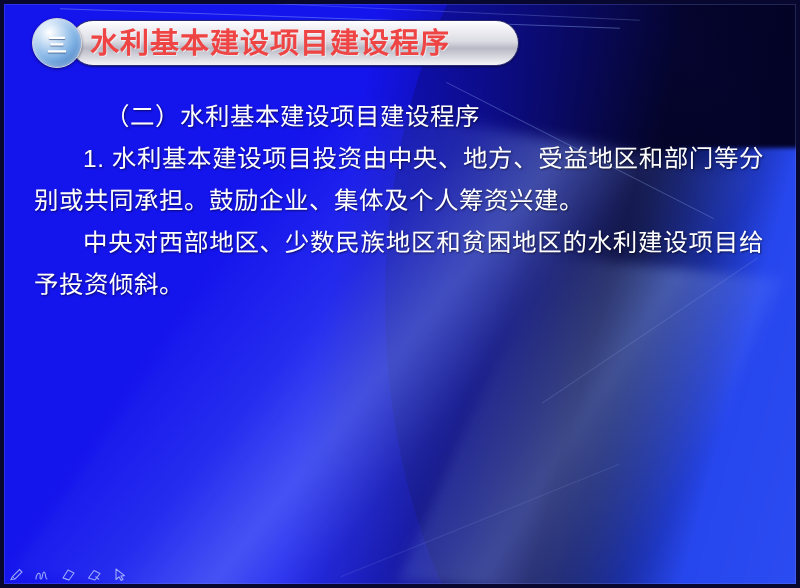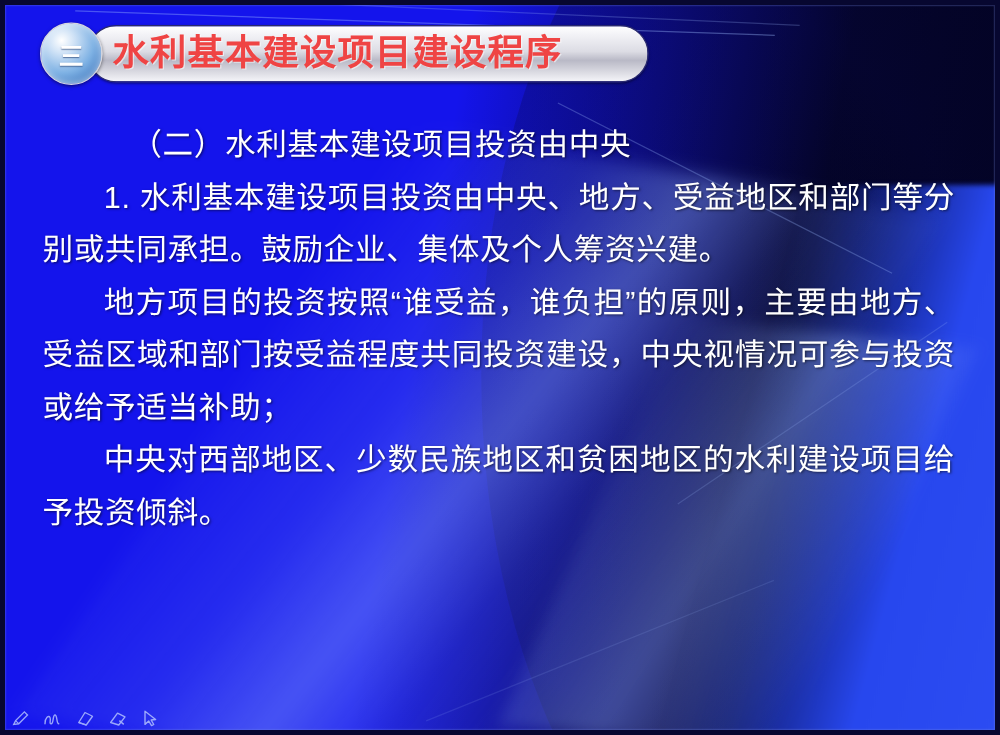--- a/index.html
+++ b/index.html
@@ -240,23 +240,22 @@
   <div class="streak streak-d"></div>
   <div class="streak streak-e"></div>
 
   <div class="title-bar">
     <div class="title-pill"></div>
     <div class="title-badge">三</div>
     <div class="title-text">水利基本建设项目建设程序</div>
   </div>
 
   <div class="body-text">
-    <p class="para para-head">（二）水利基本建设项目投资由中央</p>
+    <p class="para para-head">（二）水利基本建设项目建设程序</p>
     <p class="para">1. 水利基本建设项目投资由中央、地方、受益地区和部门等分别或共同承担。鼓励企业、集体及个人筹资兴建。</p>
-    <p class="para">地方项目的投资按照“谁受益，谁负担”的原则，主要由地方、受益区域和部门按受益程度共同投资建设，中央视情况可参与投资或给予适当补助；</p>
     <p class="para">中央对西部地区、少数民族地区和贫困地区的水利建设项目给予投资倾斜。</p>
   </div>
 
   <div class="ink-bar">
     <span class="ink-btn">
       <svg width="17" height="15" viewBox="0 0 17 15">
         <path d="M3 12.5 L4.5 9.5 L11.5 2.5 L14 5 L7 12 Z" fill="none" stroke="#b9c8ff" stroke-width="1.1"></path>
         <path d="M4.5 9.5 L7 12" fill="none" stroke="#b9c8ff" stroke-width="0.9"></path>
       </svg>
     </span>

